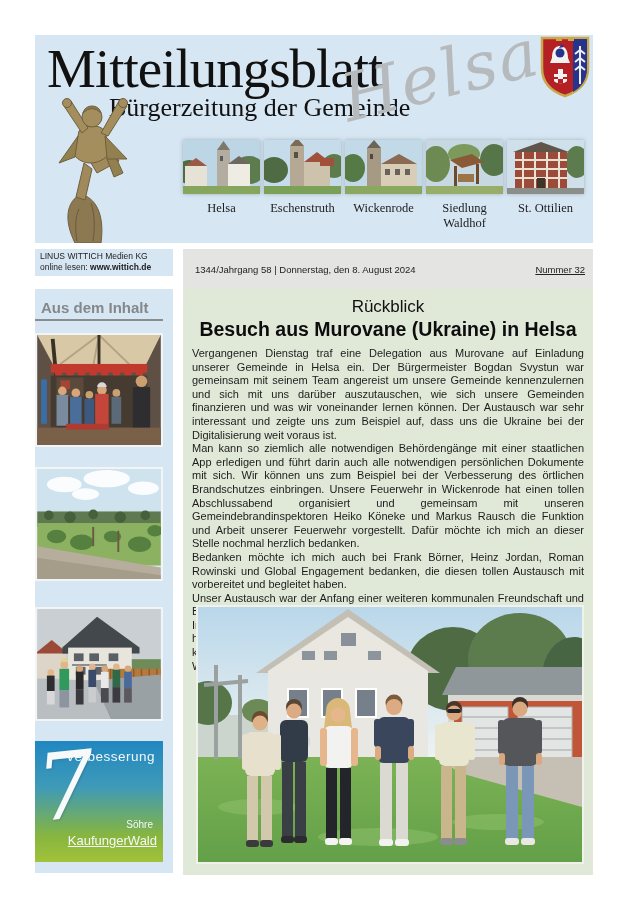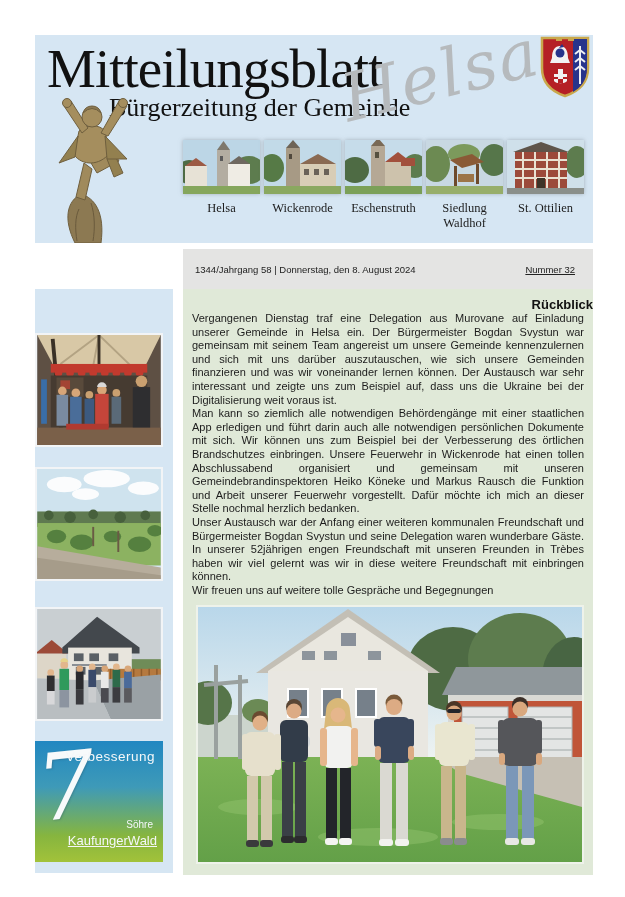--- a/index.html
+++ b/index.html
@@ -23,21 +23,21 @@
   .village-photo{width:77px;height:54px;display:block;box-shadow:0 0 4px rgba(120,130,140,.55);}
   .village-label{display:block;margin-top:7px;font-family:"Liberation Serif",serif;
                  font-size:12.5px;color:#1c1c1c;}
 
   
   .infobar-left{position:absolute;left:35px;top:249px;width:138px;height:27px;background:#d6e6f3;
                 font-size:8.5px;line-height:11px;padding:2px 0 0 5px;box-sizing:border-box;color:#222;}
   .infobar-left b{font-weight:bold;}
   .infobar-right{position:absolute;left:183px;top:249px;width:410px;height:41px;background:#e4e4e3;
                  display:flex;align-items:center;font-size:9.5px;color:#222;box-sizing:border-box;
-                 padding:0 18px 0 12px;}
+                 padding:0 8px 0 12px;}
   .infobar-right .issue-line{flex:1;}
   .infobar-right .issue-number{text-align:center;text-decoration:underline;}
 
   
   .sidebar{position:absolute;left:35px;top:289px;width:138px;height:584px;background:#d6e6f3;}
   .sidebar-title{margin:0;padding:10px 0 3px 6px;font-size:15px;font-weight:bold;color:#85888b;
                  border-bottom:2px solid #8a8d90;width:122px;}
   .side-img{display:block;margin:0;border:2px solid #f2f4f6;box-sizing:border-box;}
   .side-img.p1{position:absolute;left:0;top:44px;width:128px;height:114px;}
   .side-img.p2{position:absolute;left:0;top:178px;width:128px;height:114px;}
@@ -48,21 +48,21 @@
   .kl-brand{position:absolute;right:8px;top:8px;color:#f4f7f9;font-size:13.5px;letter-spacing:.5px;}
   .kl-seven{position:absolute;left:2px;top:0px;color:#f7fafb;font-family:"DejaVu Serif",serif;
             font-style:italic;font-size:92px;line-height:1;transform:rotate(-6deg);
             text-shadow:1px 1px 2px rgba(40,80,100,.35);}
   .kl-r1{position:absolute;right:10px;bottom:32px;color:#f4f7f9;font-size:10px;}
   .kl-r2{position:absolute;right:6px;bottom:14px;color:#f4f7f9;font-size:13px;text-decoration:underline;}
 
   
   .main{position:absolute;left:183px;top:289px;width:410px;height:586px;background:#e0e9d8;
         box-sizing:border-box;}
-  .kicker{margin:8px 0 0 0;text-align:right;font-size:13px;font-weight:bold;color:#111;}
+  .kicker{margin:8px 0 0 0;text-align:center;font-size:17px;font-weight:normal;color:#111;}
   .headline{margin:1px 0 6px 0;text-align:center;font-size:19.5px;font-weight:bold;color:#0d0d0d;}
   .article-body{margin:0 9px;font-size:11px;line-height:13.6px;text-align:justify;color:#1c1c1c;}
   .article-body p{margin:0;}
   .article-body p:last-child{text-align:left;}
   .group-photo{position:absolute;left:13px;top:316px;width:384px;height:255px;
                border:2px solid #eef2ea;box-sizing:content-box;}
 </style>
 </head>
 <body>
 
@@ -113,55 +113,55 @@
           <rect x="2" y="26" width="22" height="20" fill="#e7e2d6"></rect>
           <polygon points="2,26 13,18 24,26" fill="#9c5a44"></polygon>
           <rect x="34" y="10" width="13" height="36" fill="#b3ada1"></rect>
           <polygon points="34,10 40.5,1 47,10" fill="#7e786c"></polygon>
           <rect x="45" y="24" width="22" height="22" fill="#efece4"></rect>
           <polygon points="45,24 56,16 67,24" fill="#6e6860"></polygon>
           <rect x="0" y="46" width="77" height="8" fill="#85a65c"></rect>
           <rect x="37" y="16" width="3" height="5" fill="#5a5a5a"></rect>
         </svg>
         <span class="village-label">Helsa</span>
+      </div>
+
+      <div class="village-cell">
+        <svg class="village-photo" viewBox="0 0 77 54">
+          <rect width="77" height="54" fill="#c6dcea"></rect>
+          <ellipse cx="10" cy="30" rx="14" ry="13" fill="#4e6b44"></ellipse>
+          <ellipse cx="70" cy="26" rx="12" ry="12" fill="#5d7c4e"></ellipse>
+          <rect x="26" y="6" width="14" height="40" fill="#b5a895"></rect>
+          <polygon points="26,6 33,-2 40,6" fill="#7a6a56"></polygon>
+          <rect x="40" y="22" width="26" height="24" fill="#cdc2ac"></rect>
+          <polygon points="40,22 53,12 66,22" fill="#a2503c"></polygon>
+          <rect x="56" y="18" width="14" height="8" fill="#a2503c"></rect>
+          <rect x="0" y="46" width="77" height="8" fill="#7ba058"></rect>
+          <rect x="30" y="12" width="4" height="6" fill="#56503f"></rect>
+        </svg>
+        <span class="village-label">Eschenstruth</span>
       </div>
 
       <div class="village-cell">
         <svg class="village-photo" viewBox="0 0 77 54">
           <rect width="77" height="54" fill="#c2dae8"></rect>
           <ellipse cx="8" cy="28" rx="12" ry="14" fill="#567a46"></ellipse>
           <rect x="22" y="8" width="14" height="38" fill="#a79a85"></rect>
           <polygon points="22,8 29,0 36,8" fill="#6e6456"></polygon>
           <rect x="36" y="24" width="36" height="22" fill="#d8cdb6"></rect>
           <polygon points="36,24 54,14 72,24" fill="#8a6a52"></polygon>
           <g fill="#6a6258">
               <rect x="40" y="29" width="5" height="6"></rect>
               <rect x="50" y="29" width="5" height="6"></rect>
               <rect x="60" y="29" width="5" height="6"></rect>
             </g>
           <rect x="0" y="46" width="77" height="8" fill="#8aa860"></rect>
           <rect x="25" y="14" width="3" height="5" fill="#50483c"></rect>
         </svg>
         <span class="village-label">Wickenrode</span>
-      </div>
-
-      <div class="village-cell">
-        <svg class="village-photo" viewBox="0 0 77 54">
-          <rect width="77" height="54" fill="#c6dcea"></rect>
-          <ellipse cx="10" cy="30" rx="14" ry="13" fill="#4e6b44"></ellipse>
-          <ellipse cx="70" cy="26" rx="12" ry="12" fill="#5d7c4e"></ellipse>
-          <rect x="26" y="6" width="14" height="40" fill="#b5a895"></rect>
-          <polygon points="26,6 33,-2 40,6" fill="#7a6a56"></polygon>
-          <rect x="40" y="22" width="26" height="24" fill="#cdc2ac"></rect>
-          <polygon points="40,22 53,12 66,22" fill="#a2503c"></polygon>
-          <rect x="56" y="18" width="14" height="8" fill="#a2503c"></rect>
-          <rect x="0" y="46" width="77" height="8" fill="#7ba058"></rect>
-          <rect x="30" y="12" width="4" height="6" fill="#56503f"></rect>
-        </svg>
-        <span class="village-label">Eschenstruth</span>
       </div>
 
       <div class="village-cell">
         <svg class="village-photo" viewBox="0 0 77 54">
           <rect width="77" height="54" fill="#c8d8e2"></rect>
           <ellipse cx="10" cy="24" rx="14" ry="18" fill="#6c8a52"></ellipse>
           <ellipse cx="68" cy="20" rx="14" ry="16" fill="#56764a"></ellipse>
           <ellipse cx="38" cy="14" rx="16" ry="10" fill="#7c9a5c"></ellipse>
           <polygon points="24,20 46,14 58,22 36,28" fill="#8a5a36"></polygon>
           <rect x="28" y="26" width="3" height="20" fill="#6e4a2c"></rect>
@@ -189,26 +189,31 @@
           </g>
           <rect x="30" y="38" width="8" height="10" fill="#3e3428"></rect>
           <rect x="0" y="48" width="77" height="6" fill="#8a8f8a"></rect>
         </svg>
         <span class="village-label">St. Ottilien</span>
       </div>
 
     </div>
   </div>
 
+  <div class="infobar-left">
+    <div>LINUS WITTICH Medien KG</div>
+    <div><span>online lesen: </span><b>www.wittich.de</b></div>
+  </div>
   <div class="infobar-right">
     <span class="issue-line">1344/Jahrgang 58  |  Donnerstag, den 8. August 2024</span>
     <span class="issue-number">Nummer 32</span>
   </div>
 
   <div class="sidebar">
+    <h2 class="sidebar-title">Aus dem Inhalt</h2>
 
     <svg class="side-img p1" viewBox="0 0 128 114">
       <rect width="128" height="114" fill="#5e5044"></rect>
       <polygon points="0,0 128,0 112,32 16,30" fill="#d8c8a6"></polygon>
       <path d="M64,0 L24,30 M64,0 L58,32 M64,0 L96,31" stroke="#b3a383" stroke-width="2" fill="none"></path>
       <line x1="64" y1="0" x2="64" y2="38" stroke="#3a3126" stroke-width="3"></line>
       <line x1="16" y1="4" x2="26" y2="112" stroke="#3a3126" stroke-width="4"></line>
       <rect x="14" y="30" width="100" height="9" fill="#c23a2e"></rect>
       <g fill="#c23a2e">
           <circle cx="22" cy="39" r="4"></circle>
@@ -329,24 +334,26 @@
     <div class="kultur-logo">
       <span class="kl-seven">7</span>
       <span class="kl-brand">Verbesserung</span>
       <span class="kl-r1">Söhre</span>
       <span class="kl-r2">KaufungerWald</span>
     </div>
   </div>
 
   <div class="main">
     <h3 class="kicker">Rückblick</h3>
+    <h1 class="headline">Besuch aus Murovane (Ukraine) in Helsa</h1>
 
     <div class="article-body">
       <p>Vergangenen Dienstag traf eine Delegation aus Murovane auf Einladung unserer Gemeinde in Helsa ein. Der Bürgermeister Bogdan Svystun war gemeinsam mit seinem Team angereist um unsere Gemeinde kennenzulernen und sich mit uns darüber auszutauschen, wie sich unsere Gemeinden finanzieren und was wir voneinander lernen können. Der Austausch war sehr interessant und zeigte uns zum Beispiel auf, dass uns die Ukraine bei der Digitalisierung weit voraus ist.</p>
       <p>Man kann so ziemlich alle notwendigen Behördengänge mit einer staatlichen App erledigen und führt darin auch alle notwendigen persönlichen Dokumente mit sich. Wir können uns zum Beispiel bei der Verbesserung des örtlichen Brandschutzes einbringen. Unsere Feuerwehr in Wickenrode hat einen tollen Abschlussabend organisiert und gemeinsam mit unseren Gemeindebrandinspektoren Heiko Köneke und Markus Rausch die Funktion und Arbeit unserer Feuerwehr vorgestellt. Dafür möchte ich mich an dieser Stelle nochmal herzlich bedanken.</p>
+      <p>Bedanken möchte ich mich auch bei Frank Börner, Heinz Jordan, Roman Rowinski und Global Engagement bedanken, die diesen tollen Austausch mit vorbereitet und begleitet haben.</p>
       <p>Unser Austausch war der Anfang einer weiteren kommunalen Freundschaft und Bürgermeister Bogdan Svystun und seine Delegation waren wunderbare Gäste. In unserer 52jährigen engen Freundschaft mit unseren Freunden in Trèbes haben wir viel gelernt was wir in diese weitere Freundschaft mit einbringen können.</p>
       <p>Wir freuen uns auf weitere tolle Gespräche und Begegnungen</p>
     </div>
 
     <svg class="group-photo" viewBox="0 0 384 255">
       <defs>
         <linearGradient id="sky" x1="0" y1="0" x2="0" y2="1">
           <stop offset="0" stop-color="#b9d7ea"></stop>
             <stop offset="1" stop-color="#eef3f2"></stop>
         </linearGradient>

